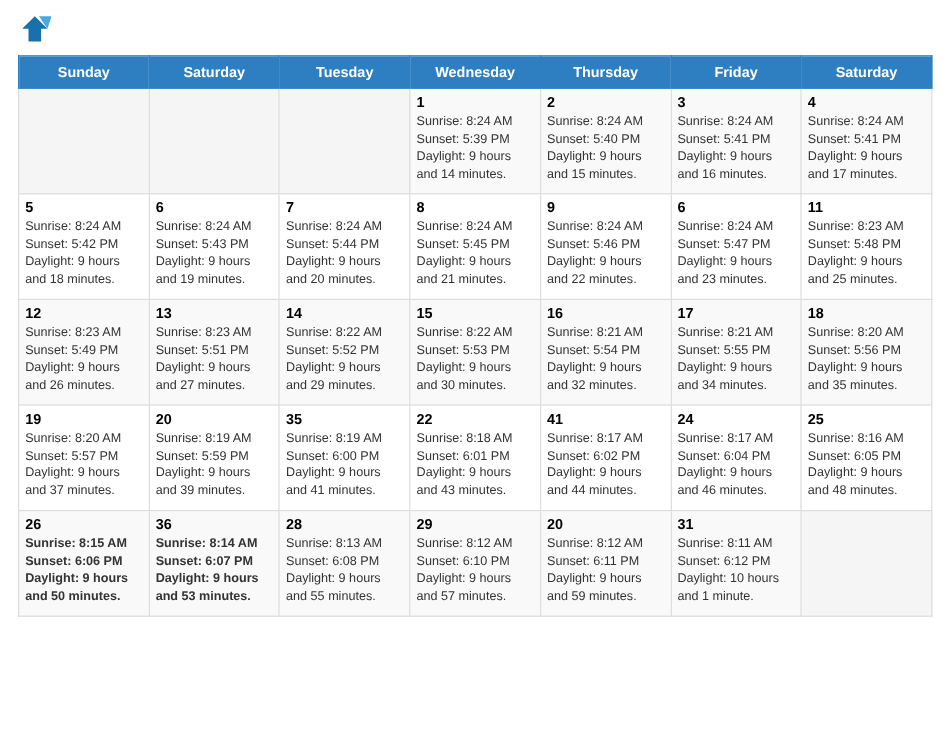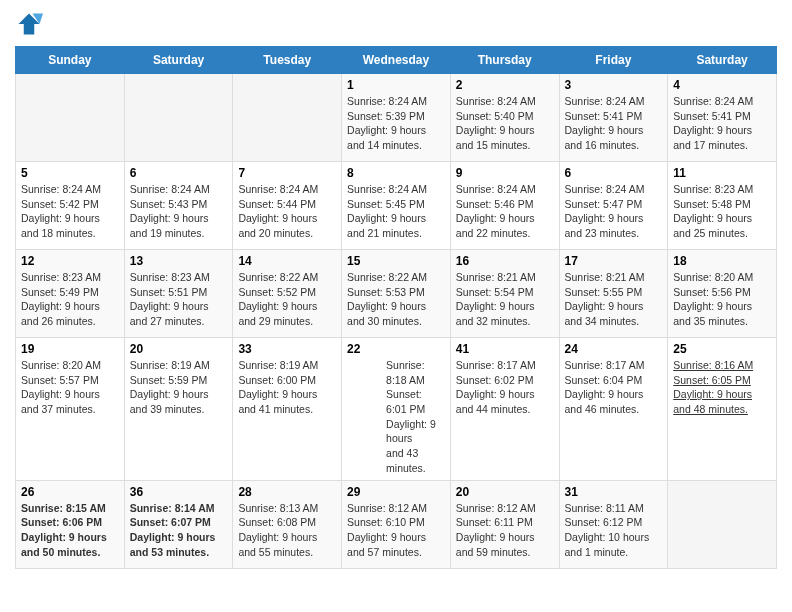--- a/index.html
+++ b/index.html
@@ -267,50 +267,50 @@
 and 37 minutes.</div>
         </td>
         <td>
           <div class="day-number">20</div>
           <div class="day-info" style="white-space: pre-line;">Sunrise: 8:19 AM
 Sunset: 5:59 PM
 Daylight: 9 hours
 and 39 minutes.</div>
         </td>
         <td>
-          <div class="day-number">33</div>
+          <div class="day-number">35</div>
           <div class="day-info" style="white-space: pre-line;">Sunrise: 8:19 AM
 Sunset: 6:00 PM
 Daylight: 9 hours
 and 41 minutes.</div>
         </td>
         <td>
           <div class="day-number">22</div>
-          <div class="day-info" style="white-space: pre-line; margin-left: 39px;">Sunrise: 8:18 AM
+          <div class="day-info" style="white-space: pre-line;">Sunrise: 8:18 AM
 Sunset: 6:01 PM
 Daylight: 9 hours
 and 43 minutes.</div>
         </td>
         <td>
           <div class="day-number">41</div>
           <div class="day-info" style="white-space: pre-line;">Sunrise: 8:17 AM
 Sunset: 6:02 PM
 Daylight: 9 hours
 and 44 minutes.</div>
         </td>
         <td>
           <div class="day-number">24</div>
           <div class="day-info" style="white-space: pre-line;">Sunrise: 8:17 AM
 Sunset: 6:04 PM
 Daylight: 9 hours
 and 46 minutes.</div>
         </td>
         <td>
           <div class="day-number">25</div>
-          <div class="day-info" style="white-space: pre-line; text-decoration: underline;">Sunrise: 8:16 AM
+          <div class="day-info" style="white-space: pre-line;">Sunrise: 8:16 AM
 Sunset: 6:05 PM
 Daylight: 9 hours
 and 48 minutes.</div>
         </td>
       </tr>
       <tr>
         <td>
           <div class="day-number">26</div>
           <div class="day-info" style="white-space: pre-line; font-weight: bold;">Sunrise: 8:15 AM
 Sunset: 6:06 PM

